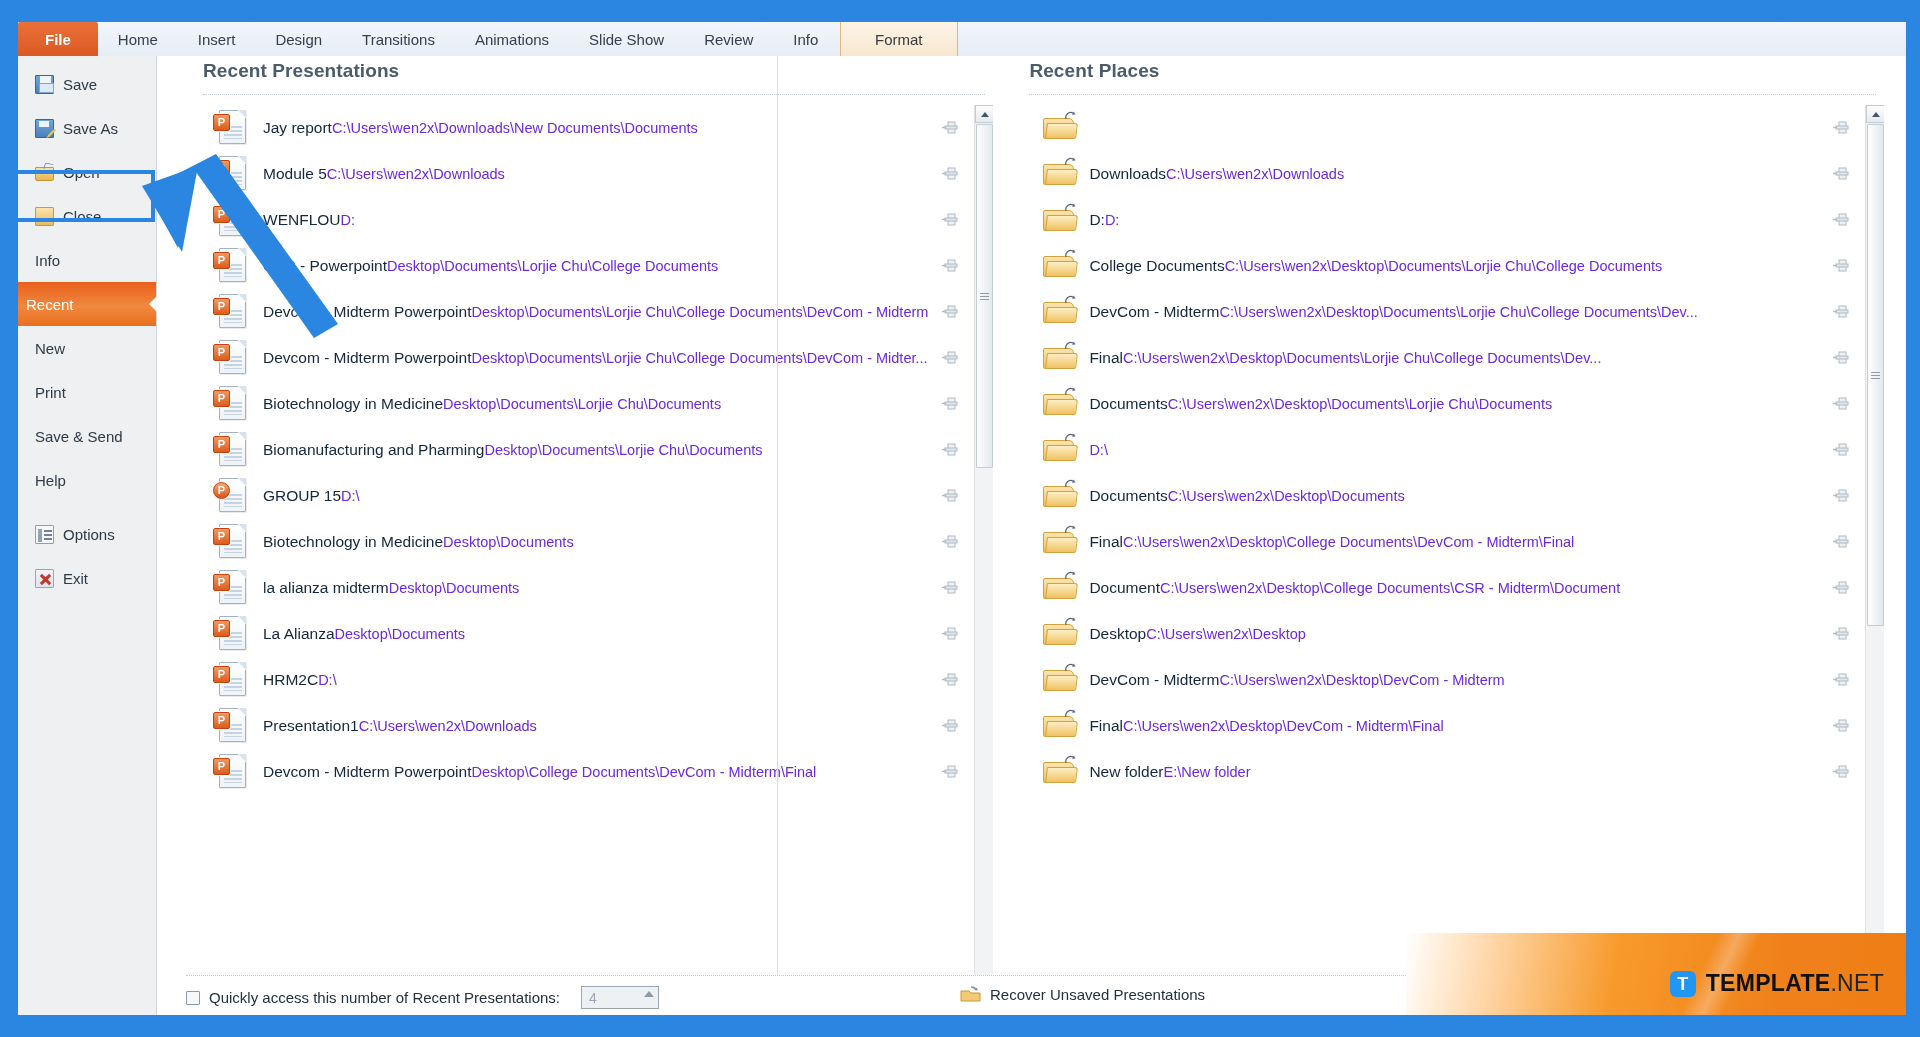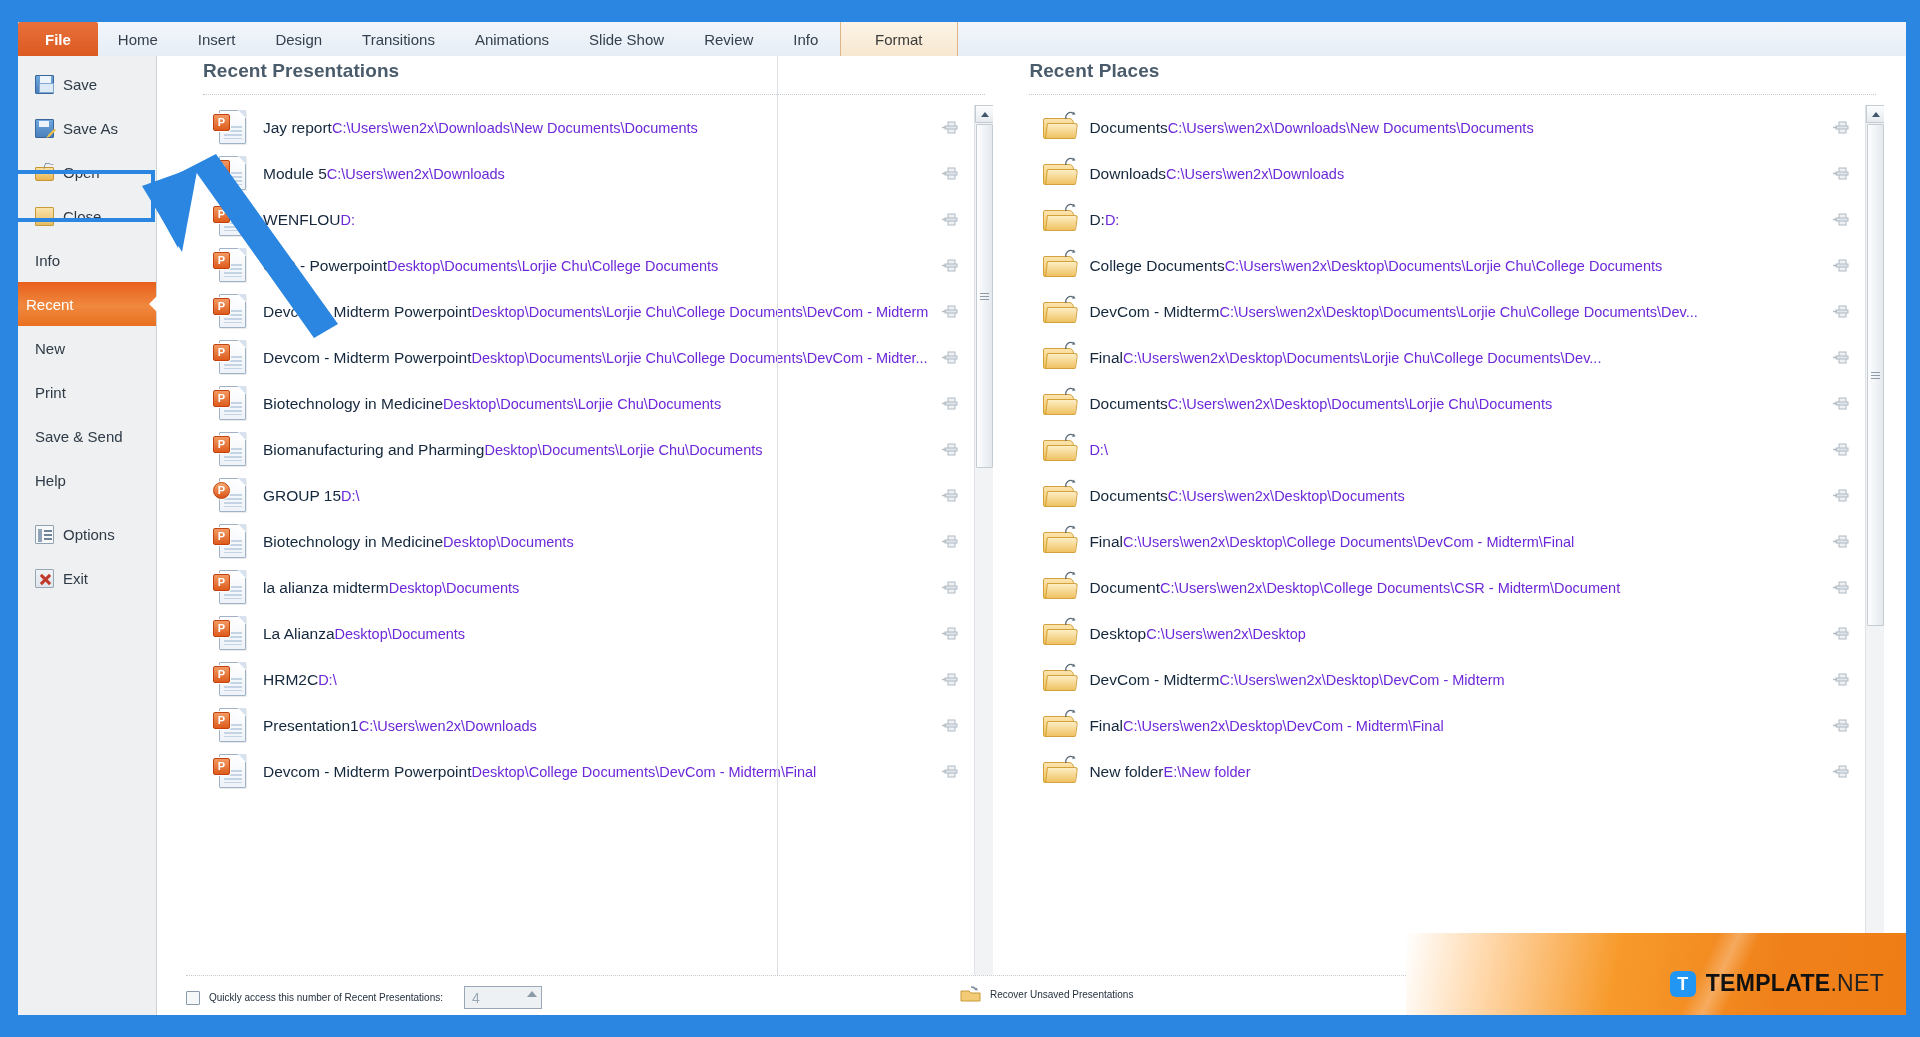--- a/index.html
+++ b/index.html
@@ -215,21 +215,21 @@
   
   .footer {
     position:absolute; left:158px; right:14px; bottom:22px; height:40px;
     background:#ffffff; display:flex; align-items:flex-start;
   }
   .footer-rule{
     position:absolute; left:28px; right:22px; top:0; border-top:1px dotted #c3cad1;
   }
   .foot-left{ position:absolute; left:28px; top:11px; display:flex; align-items:center; gap:9px;}
   .chk{ width:14px;height:14px;background:#f5f7f9;border:1px solid #8b9aa8;border-radius:1px;}
-  .foot-label{ font-size:10px; color:#24313e; white-space:nowrap;}
+  .foot-label{ font-size:15px; color:#24313e; white-space:nowrap;}
   .spin{
     margin-left:12px; width:78px; height:23px; background:#eef1f4;
     border:1px solid #9aa8b5; display:flex; align-items:center; position:relative;
   }
   .spin span{ font-size:14px; color:#9aa8b5; padding-left:7px;}
   .spin-up{ position:absolute; right:4px; top:4px; width:0;height:0;
     border-left:5px solid transparent;border-right:5px solid transparent;border-bottom:6px solid #8c9aa7;}
   .foot-right{ position:absolute; left:802px; top:11px; display:flex; align-items:center; gap:9px;}
   .foot-right .fi{ position:relative; width:21px; height:17px;}
 
@@ -580,21 +580,20 @@
                 <span class="glyph">
                   <span class="fold-ico">
                     <span class="fold-back"></span>
                     <span class="fold-front"></span>
                     <svg class="fold-arrow" viewBox="0 0 11 9">
                       <path d="M1 8 a5 5 0 0 1 7 -6" fill="none" stroke="#5c6b7a" stroke-width="1.3"></path>
                       <path d="M8.6 0.6 l1.9 3 l-3.5 .1z" fill="#5c6b7a"></path>
                     </svg>
                   </span>
                 </span>
-                <span class="txt"><span class="nm">Documents</span><span class="pth">C:\Users\wen2x\Downloads\New Documents\Documents</span></span>
                 <svg class="pin" viewBox="0 0 18 16">
                   <rect x="6" y="2" width="7" height="11" fill="#e9edf1" stroke="#96a3b0"></rect>
                   <rect x="3" y="6" width="12" height="3" fill="#d9e0e7" stroke="#96a3b0"></rect>
                   <line x1="0" y1="7.5" x2="4" y2="7.5" stroke="#96a3b0" stroke-width="1.4"></line>
                 </svg>
               </div>
               <div class="entry">
                 <span class="glyph">
                   <span class="fold-ico">
                     <span class="fold-back"></span>

